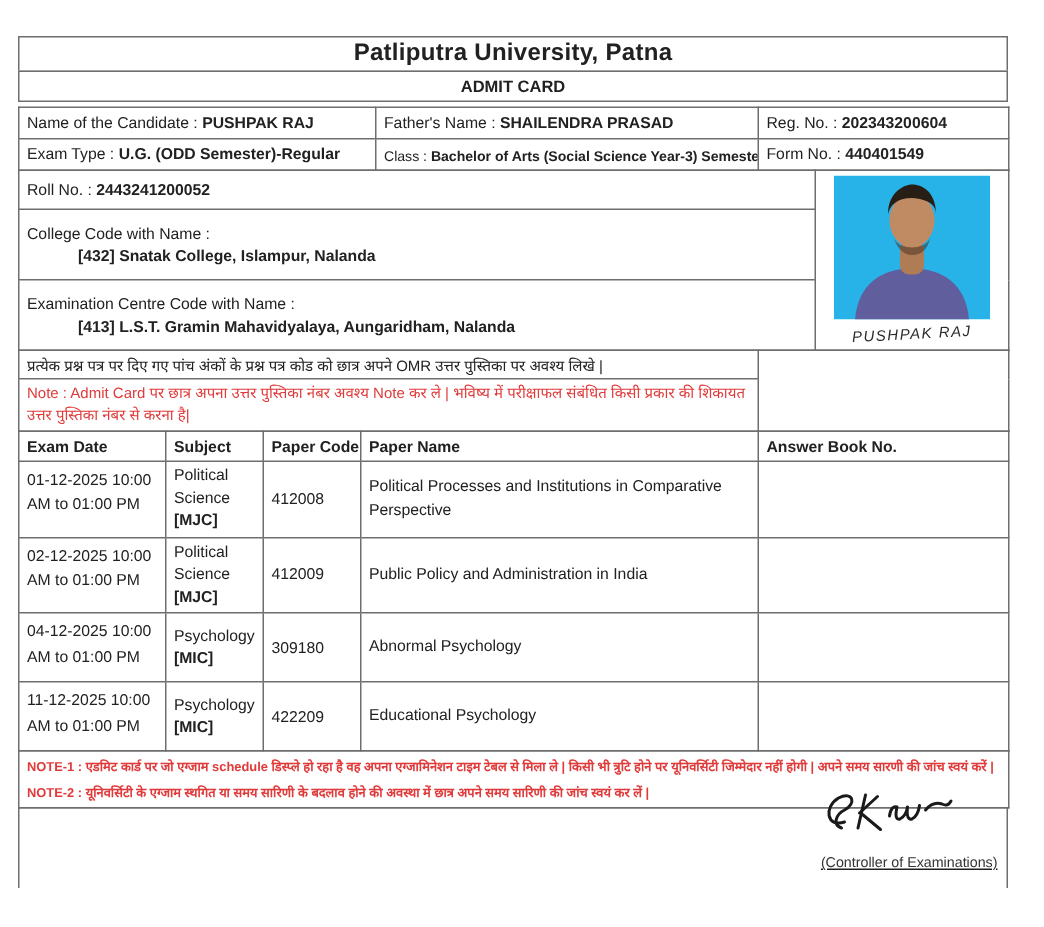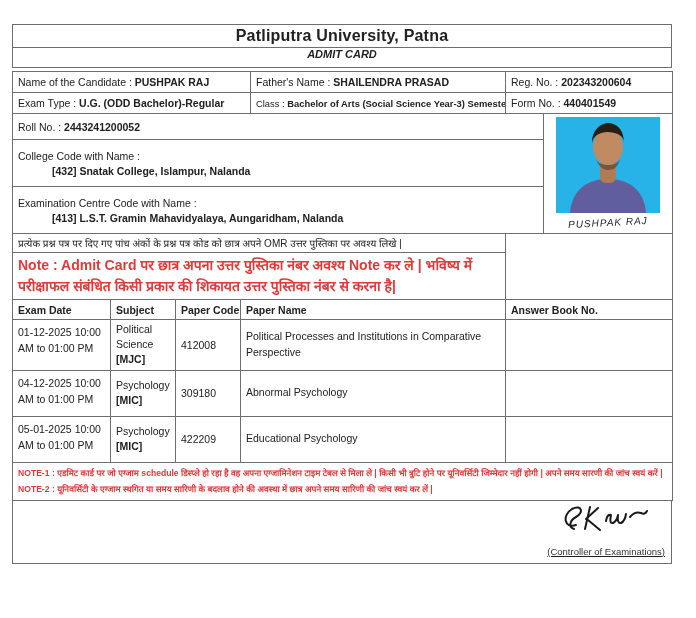--- a/index.html
+++ b/index.html
@@ -26,21 +26,21 @@
   .title-box {
     height: 24px;
     display: flex; align-items: center; justify-content: center;
   }
   .title-box .uni-title {
     font-size: 16px; font-weight: bold; letter-spacing: .2px;
   }
   .admit-box {
     margin-top: -1px;
     height: 21px;
-    display: flex; justify-content: center; font-style: italic;
+    display: flex; align-items: center; justify-content: center;
   }
   .admit-box .admit-title { font-size: 11px; font-weight: bold; }
   table {
     border-collapse: collapse;
     table-layout: fixed;
     width: 660px;
     margin-top: -1px;
   }
   td, th {
     border: 1px solid var(--border, #6e6e6e);
@@ -68,22 +68,22 @@
     letter-spacing: 1px;
     color: #2b2b2b;
     transform: rotate(-3deg);
     margin-top: 2px;
     white-space: nowrap;
   }
   .t-notes .omr-cell { height: 19px; font-size: 10px; white-space: nowrap; }
   .t-notes .red-cell {
     height: 35px;
     color: var(--red, #e03a3a);
-    font-weight: bold;
-    font-size: 14px;
+    font-weight: normal;
+    font-size: 10px;
     line-height: 1.5;
   }
   .t-exam th { font-weight: bold; height: 20px; white-space: nowrap; }
   .t-exam td { height: 46px; }
   .t-exam .c-date { vertical-align: top; padding-top: 4px; line-height: 1.55; }
   .t-exam .c-subj { line-height: 1.45; }
   .t-exam .subj-tag { display: block; font-weight: bold; }
   .t-exam .c-name { line-height: 1.5; }
   .t-foot td {
     height: 38px;
@@ -95,22 +95,22 @@
     vertical-align: middle;
   }
   .footer-area {
     margin-top: -1px;
     border: 1px solid var(--border, #6e6e6e);
     height: 64px;
     position: relative;
   }
   .sig-block {
     position: absolute;
-    right: 6px; bottom: 6px;
-    text-align: center;
+    right: 6px; bottom: 20px;
+    text-align: left;
     text-decoration: underline;
   }
   .controller-label { font-size: 9.5px; color: #333; margin-top: 1px; }
 </style>
 </head>
 <body>
 
 <div class="page">
   <div class="card">
 
@@ -128,21 +128,21 @@
           <col style="width:255px">
           <col style="width:167px">
         </colgroup>
       <tbody>
           <tr>
         <td><span class="lbl">Name of the Candidate : </span><span class="val">PUSHPAK RAJ</span></td>
         <td><span class="lbl">Father's Name : </span><span class="val">SHAILENDRA PRASAD</span></td>
         <td><span class="lbl">Reg. No. : </span><span class="val">202343200604</span></td>
       </tr>
       <tr>
-        <td><span class="lbl">Exam Type : </span><span class="val">U.G. (ODD Bachelor)-Regular</span></td>
+        <td><span class="lbl">Exam Type : </span><span class="val">U.G. (ODD Semester)-Regular</span></td>
         <td class="cell-class"><span class="lbl">Class : </span><span class="val">Bachelor of Arts (Social Science Year-3) Semester-V</span></td>
         <td><span class="lbl">Form No. : </span><span class="val">440401549</span></td>
       </tr>
     </tbody>
       </table>
 
     <table class="t-roll">
       <colgroup>
           <col style="width:531px">
           <col style="width:129px">
@@ -214,31 +214,38 @@
       </thead>
       <tbody id="exam-rows">
       <tr>
         <td class="c-date"><span>01-12-2025</span> <span>10:00 AM to 01:00 PM</span></td>
         <td class="c-subj"><span>Political Science</span><span class="subj-tag">[MJC]</span></td>
         <td class="c-code"><span>412008</span></td>
         <td class="c-name"><span>Political Processes and Institutions in Comparative Perspective</span></td>
         <td class="c-ans"><span></span></td>
       </tr>
 
+      <tr>
+        <td class="c-date"><span>02-12-2025</span> <span>10:00 AM to 01:00 PM</span></td>
+        <td class="c-subj"><span>Political Science</span><span class="subj-tag">[MJC]</span></td>
+        <td class="c-code"><span>412009</span></td>
+        <td class="c-name"><span>Public Policy and Administration in India</span></td>
+        <td class="c-ans"><span></span></td>
+      </tr>
 
       <tr>
         <td class="c-date"><span>04-12-2025</span> <span>10:00 AM to 01:00 PM</span></td>
         <td class="c-subj"><span>Psychology</span><span class="subj-tag">[MIC]</span></td>
         <td class="c-code"><span>309180</span></td>
         <td class="c-name"><span>Abnormal Psychology</span></td>
         <td class="c-ans"><span></span></td>
       </tr>
 
       <tr>
-        <td class="c-date"><span>05-01-2025</span> <span>10:00 AM to 01:00 PM</span></td>
+        <td class="c-date"><span>11-12-2025</span> <span>10:00 AM to 01:00 PM</span></td>
         <td class="c-subj"><span>Psychology</span><span class="subj-tag">[MIC]</span></td>
         <td class="c-code"><span>422209</span></td>
         <td class="c-name"><span>Educational Psychology</span></td>
         <td class="c-ans"><span></span></td>
       </tr>
     </tbody>
     </table>
 
     <table class="t-foot">
       <colgroup>

